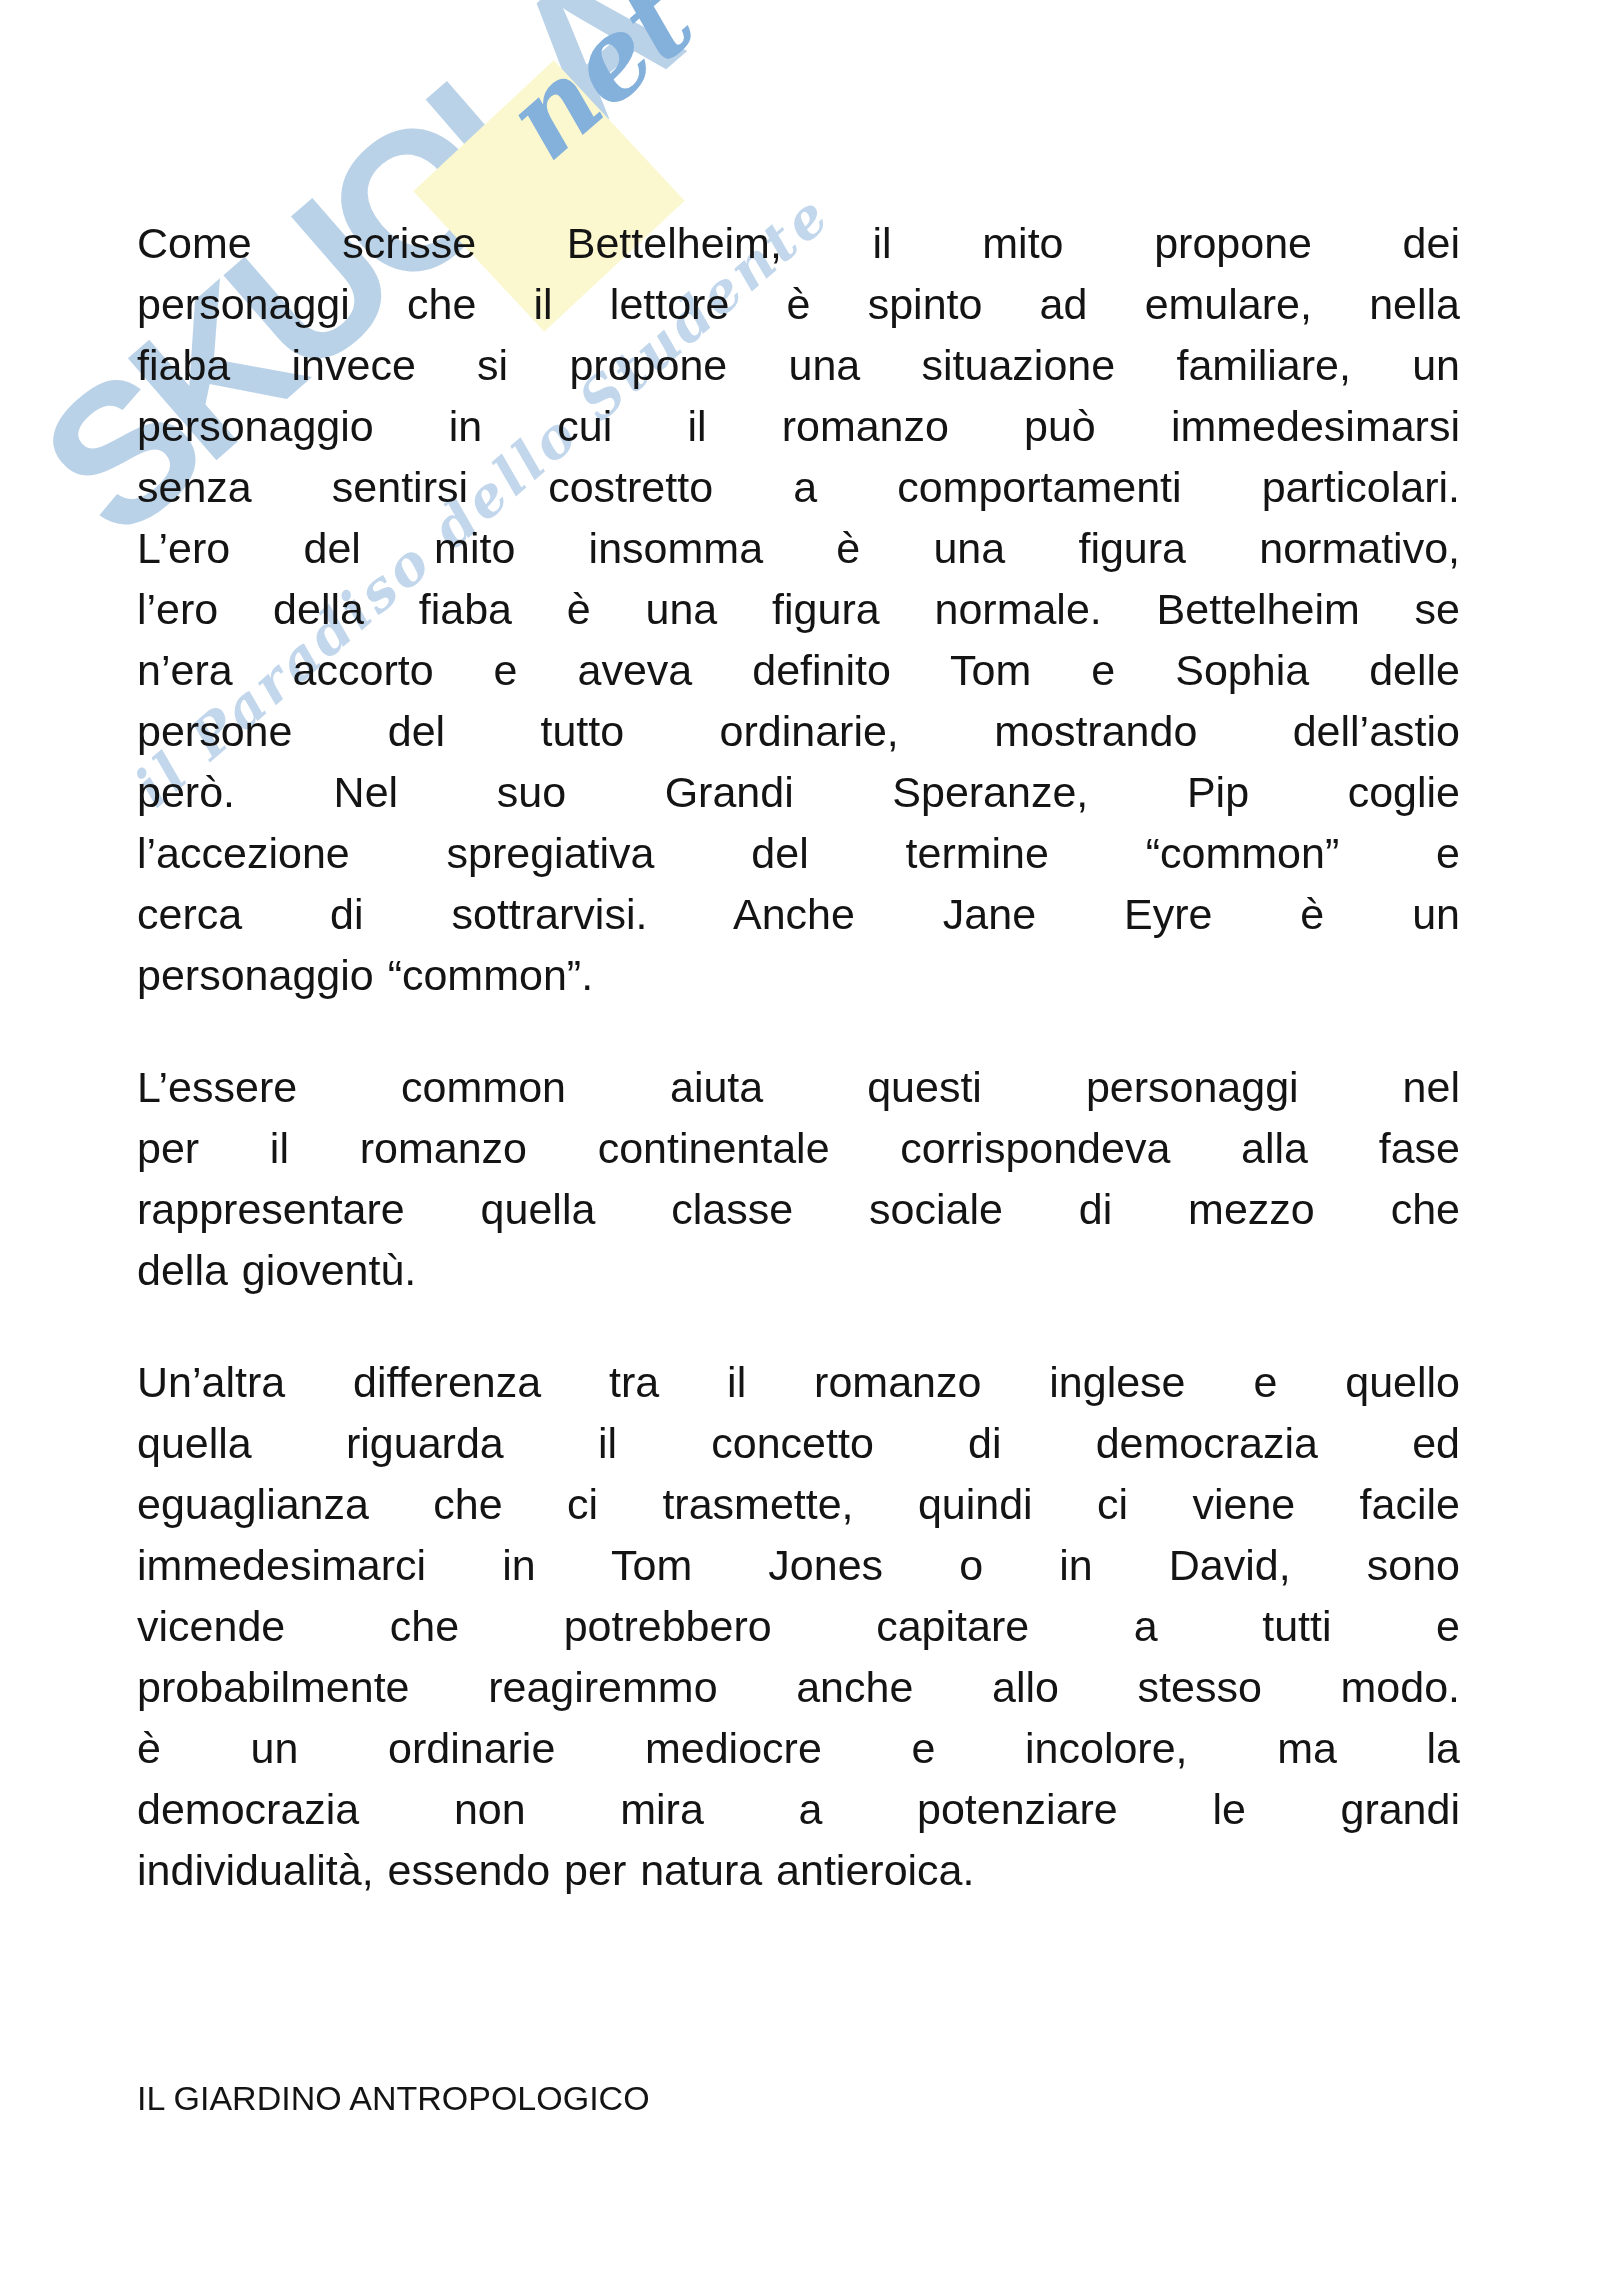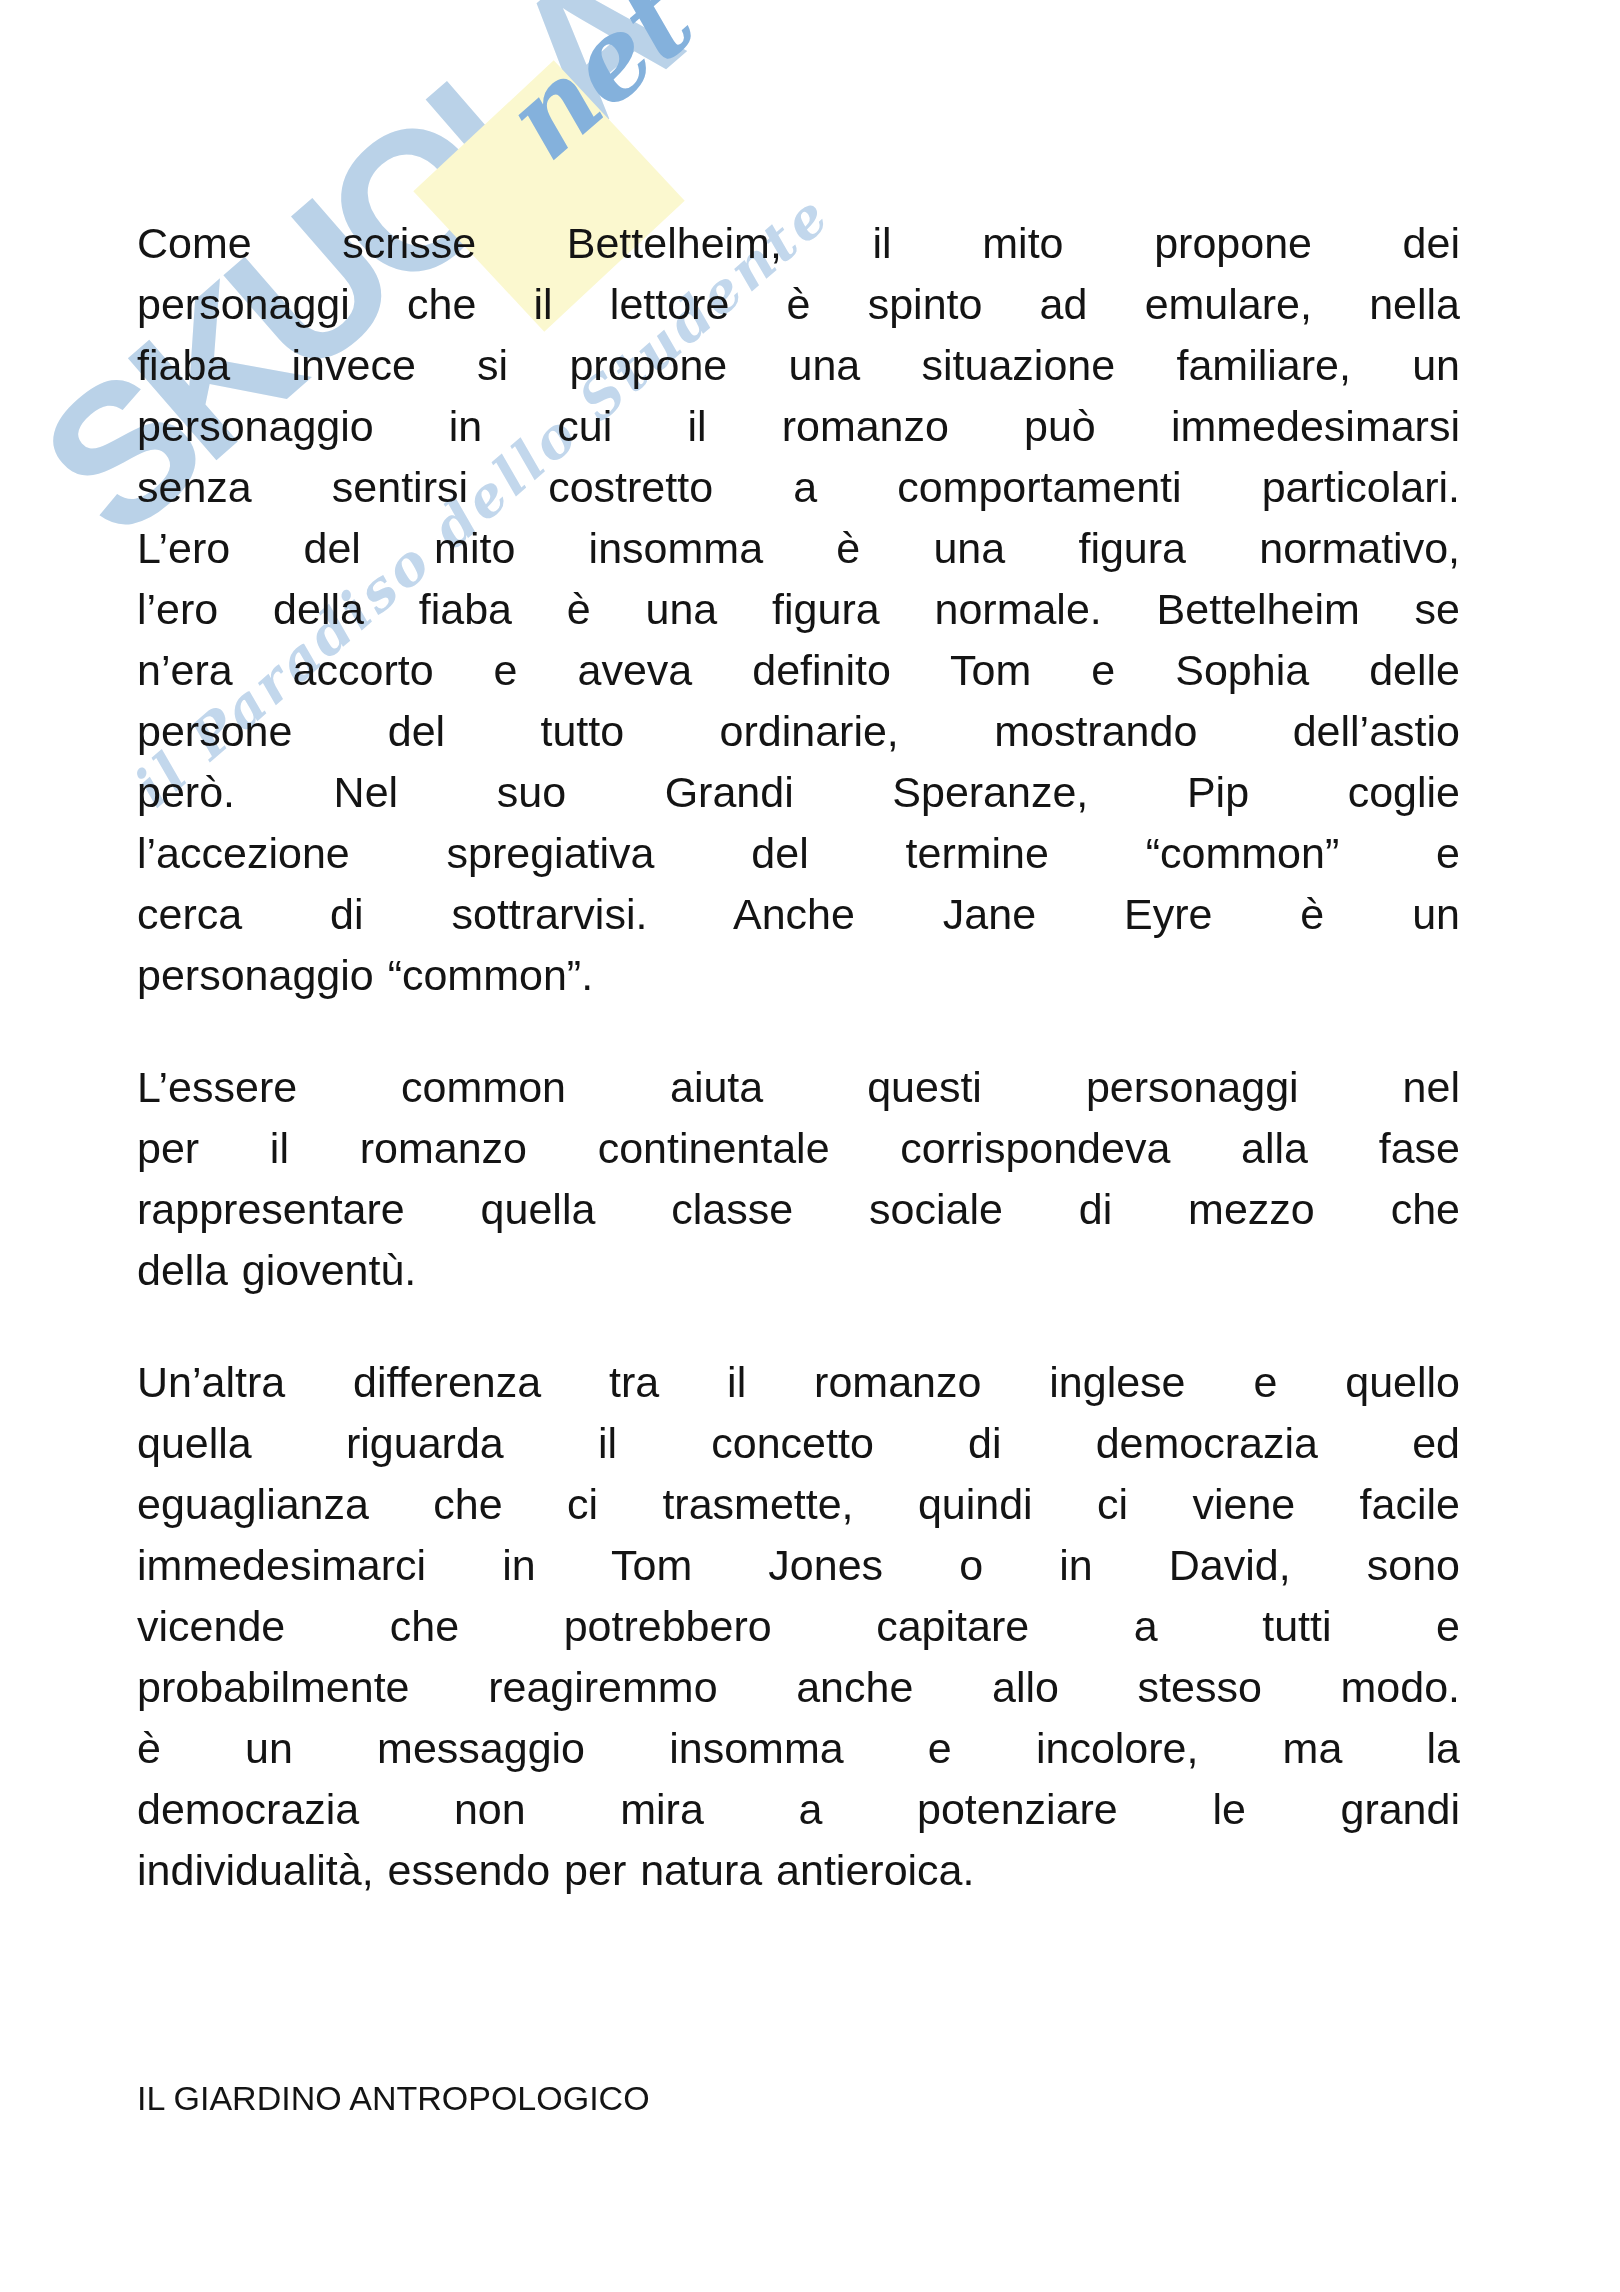--- a/index.html
+++ b/index.html
@@ -99,21 +99,21 @@
         <div class="line">rappresentare quella classe sociale di mezzo che</div>
         <div class="line last">della gioventù.</div>
       </div>
     <div class="para">
         <div class="line">Un’altra differenza tra il romanzo inglese e quello</div>
         <div class="line">quella riguarda il concetto di democrazia ed</div>
         <div class="line">eguaglianza che ci trasmette, quindi ci viene facile</div>
         <div class="line">immedesimarci in Tom Jones o in David, sono</div>
         <div class="line">vicende che potrebbero capitare a tutti e</div>
         <div class="line">probabilmente reagiremmo anche allo stesso modo.</div>
-        <div class="line">è un messaggio insomma e incolore, ma la</div>
+        <div class="line">è un ordinarie mediocre e incolore, ma la</div>
         <div class="line">democrazia non mira a potenziare le grandi</div>
         <div class="line last">individualità, essendo per natura antieroica.</div>
       </div>
     <h1 class="doc-heading">IL GIARDINO ANTROPOLOGICO</h1>
   </div>
 
 </div>
 
 
 </body></html>

